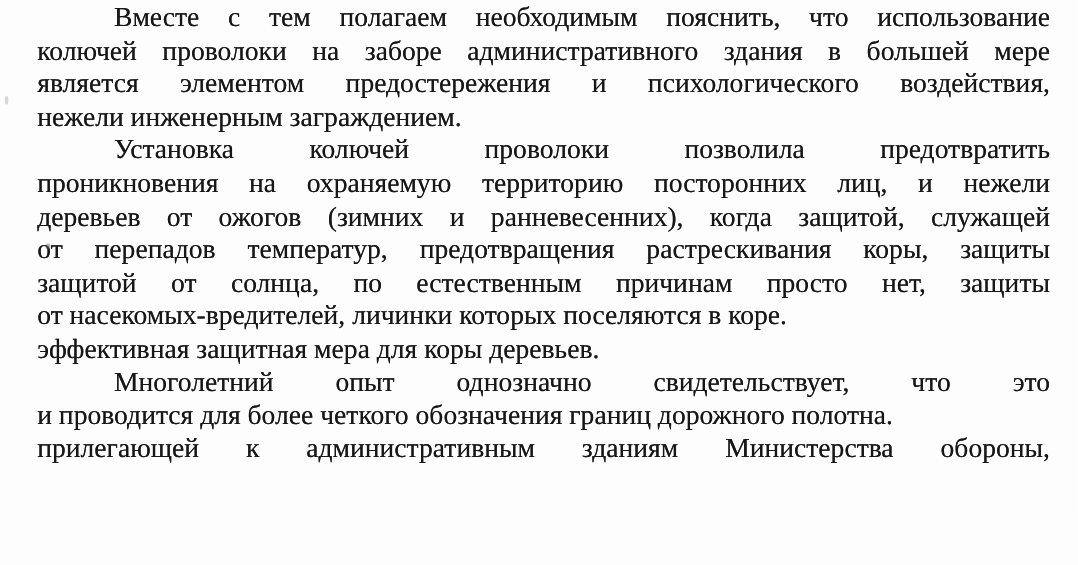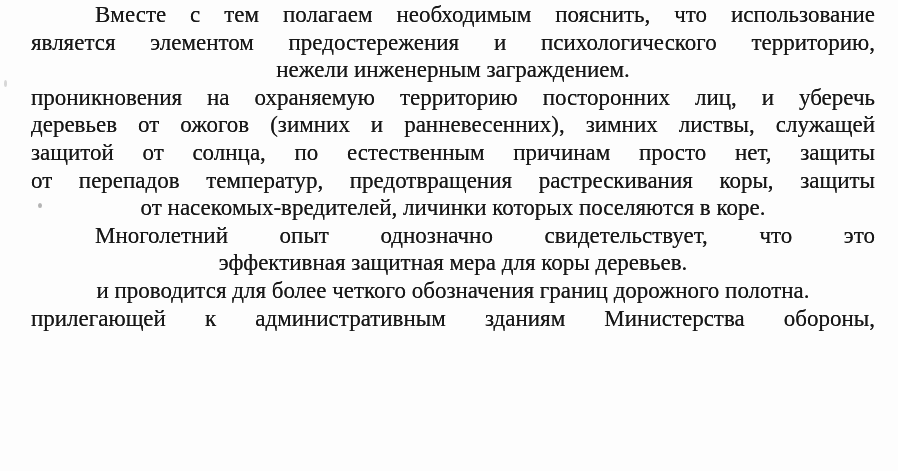--- a/index.html
+++ b/index.html
@@ -22,21 +22,21 @@
     
     text-shadow: 0 0 0.5px rgba(20, 20, 20, 0.8);
   }
   .para {
     margin: 0;
     padding: 0;
   }
   
   .line {
     display: block;
-    text-align: center;
+    text-align: left;
   }
   .line.fill {
     text-align: justify;
     text-align-last: justify;
   }
   .line.indent {
     padding-left: 64px;
   }
   
   .speck {
@@ -47,38 +47,40 @@
   .speck.s1 { left: 38px; top: 203px; width: 4px; height: 5px; }
   .speck.s2 { left: 4px;  top: 80px;  width: 3px; height: 7px; opacity: .5; }
 </style>
 </head>
 <body>
 
 <div class="page">
 
   <p class="para">
     <span class="line fill indent">Вместе с тем полагаем необходимым пояснить, что использование</span>
-    <span class="line fill">является элементом предостережения и психологического территорию,</span>
+    <span class="line fill">колючей проволоки на заборе административного здания в большей мере</span>
+    <span class="line fill">является элементом предостережения и психологического воздействия,</span>
     <span class="line">нежели инженерным заграждением.</span>
   </p>
 
   <p class="para">
-    <span class="line fill">проникновения на охраняемую территорию посторонних лиц, и уберечь</span>
+    <span class="line fill indent">Установка колючей проволоки позволила предотвратить</span>
+    <span class="line fill">проникновения на охраняемую территорию посторонних лиц, и нежели</span>
   </p>
 
   <p class="para">
-    <span class="line fill">деревьев от ожогов (зимних и ранневесенних), зимних листвы, служащей</span>
+    <span class="line fill">деревьев от ожогов (зимних и ранневесенних), когда защитой, служащей</span>
+    <span class="line fill">от перепадов температур, предотвращения растрескивания коры, защиты</span>
     <span class="line fill">защитой от солнца, по естественным причинам просто нет, защиты</span>
-    <span class="line fill">от перепадов температур, предотвращения растрескивания коры, защиты</span>
     <span class="line">от насекомых-вредителей, личинки которых поселяются в коре.</span>
   </p>
 
   <p class="para">
+    <span class="line">эффективная защитная мера для коры деревьев.</span>
     <span class="line fill indent">Многолетний опыт однозначно свидетельствует, что это</span>
-    <span class="line">эффективная защитная мера для коры деревьев.</span>
   </p>
 
   <p class="para">
     <span class="line">и проводится для более четкого обозначения границ дорожного полотна.</span>
     <span class="line fill">прилегающей к административным зданиям Министерства обороны,</span>
   </p>
 
   <span class="speck s1"></span>
   <span class="speck s2"></span>
 </div>

